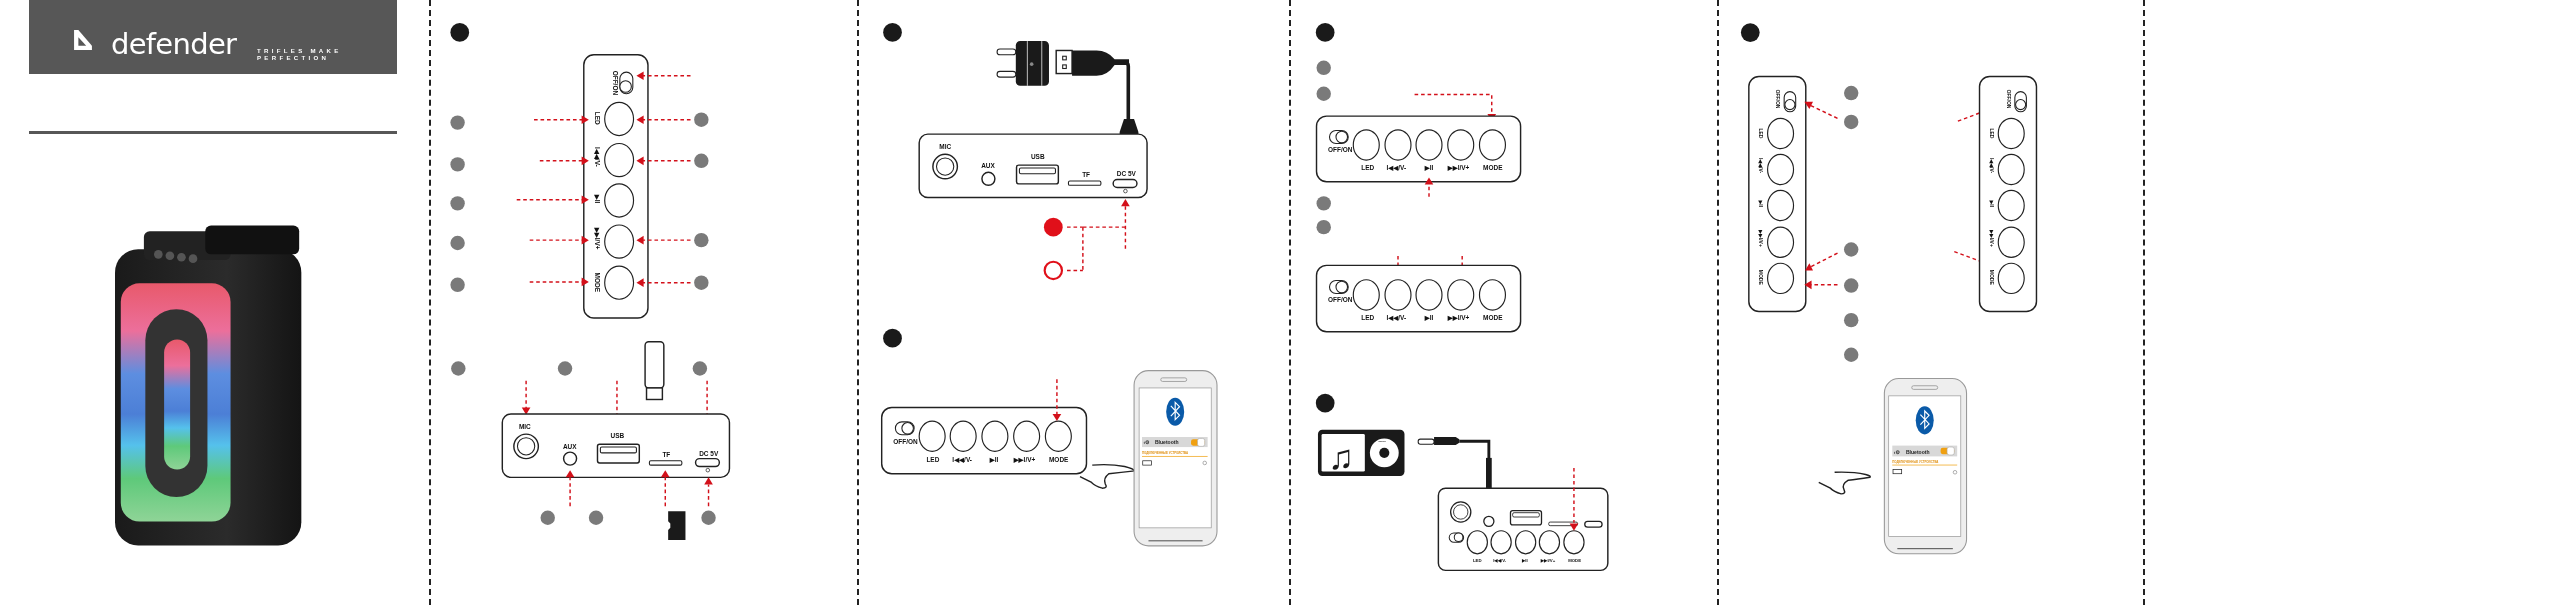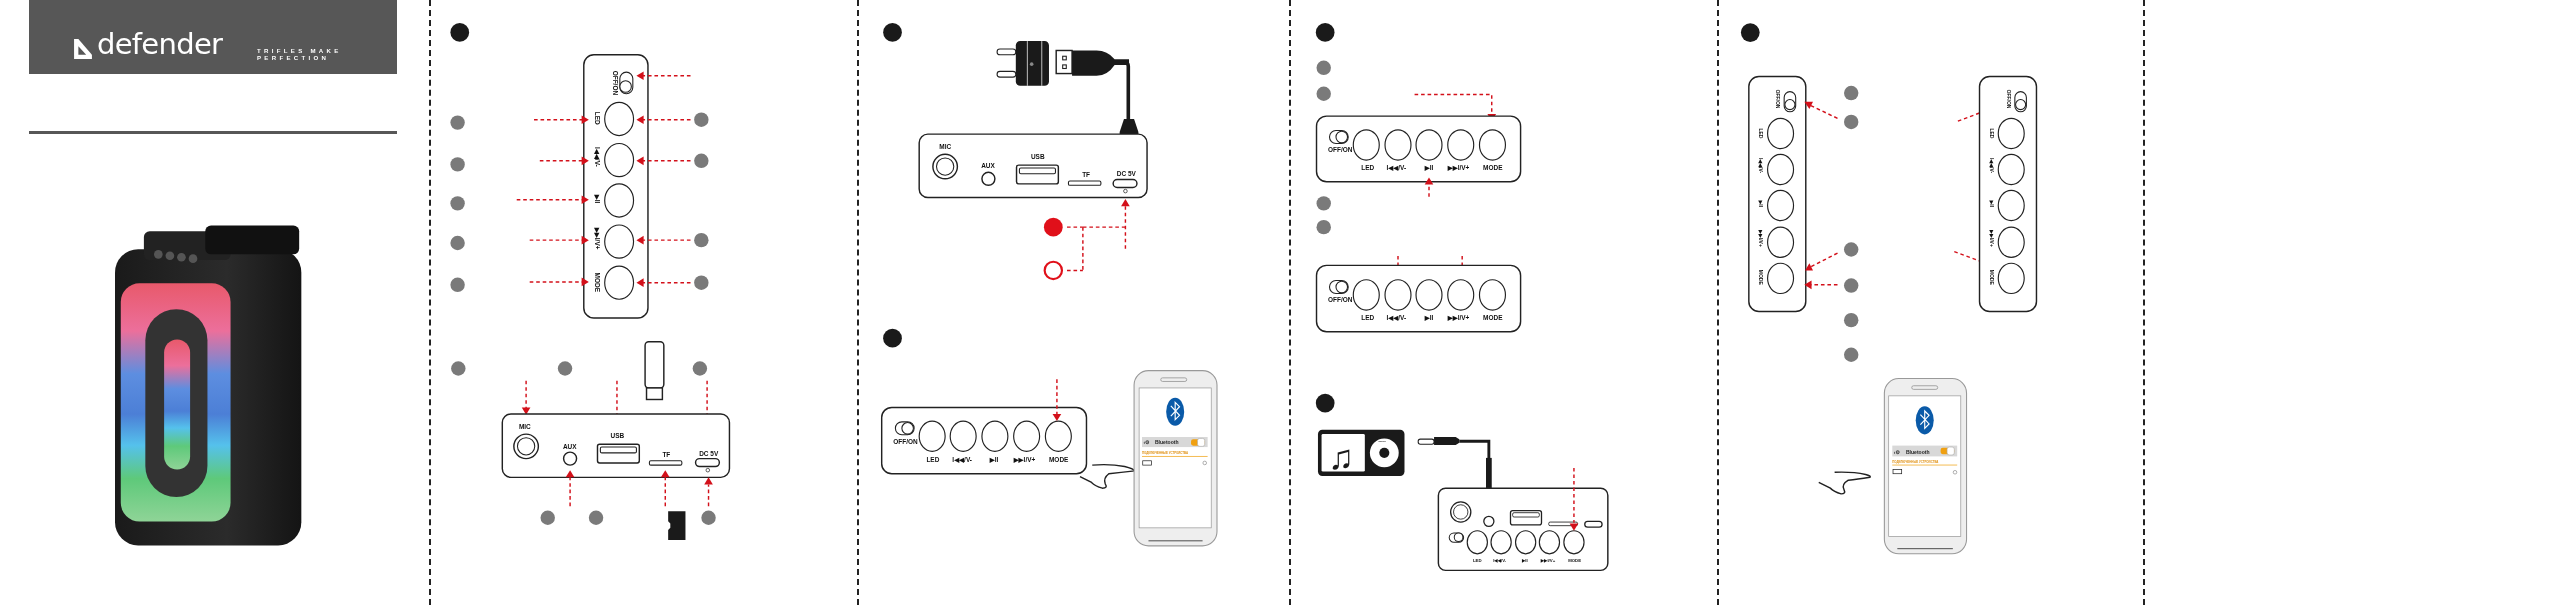--- a/index.html
+++ b/index.html
@@ -2,21 +2,21 @@
 <html style="font-size:11.5px"><head>
 <meta charset="utf-8">
 <style>
   html, body { margin: 0; padding: 0; background: #ffffff; }
   body { width: 2576px; height: 605px; position: relative; overflow: hidden;
          font-family: "Liberation Sans", sans-serif; }
   .abs { position: absolute; }
   .divider { position: absolute; top: 0; width: 0; height: 605px;
              border-left: 2.2px dashed #222; }
   .header-bar { position: absolute; left: 29px; top: 0; width: 368px; height: 74px; background: #575757; }
-  .logo { position: absolute; left: 45px; top: 30px; display: flex; align-items: flex-end; gap: 5px; }
+  .logo { position: absolute; left: 45px; top: 30px; display: flex; align-items: flex-start; gap: 19px; }
   .logo-mark { width: 18px; height: 20px; }
   .logo-text { color: #fff; font-size: 29px; letter-spacing: -0.7px; font-family: "DejaVu Sans", sans-serif; font-weight: normal; line-height: 1; }
   .tagline { position: absolute; left: 228px; top: 47px; color: #fff; font-size: 6.1px; letter-spacing: 3.3px; font-weight: bold; }
   .rule { position: absolute; left: 29px; top: 131px; width: 368px; height: 2.9px; background: #575757; }
   svg text { font-family: "Liberation Sans", sans-serif; font-weight: bold; }
   .lbl { fill: #111; font-size: 9px; font-weight: bold; }
   .step-dot { fill: #1a1a1a; }
   .sub-dot { fill: #7a7a7a; }
   .arrow-line { stroke: #d3101a; stroke-width: 2; stroke-dasharray: 5 4; fill: none; }
   .arrow-head { fill: #d3101a; }

